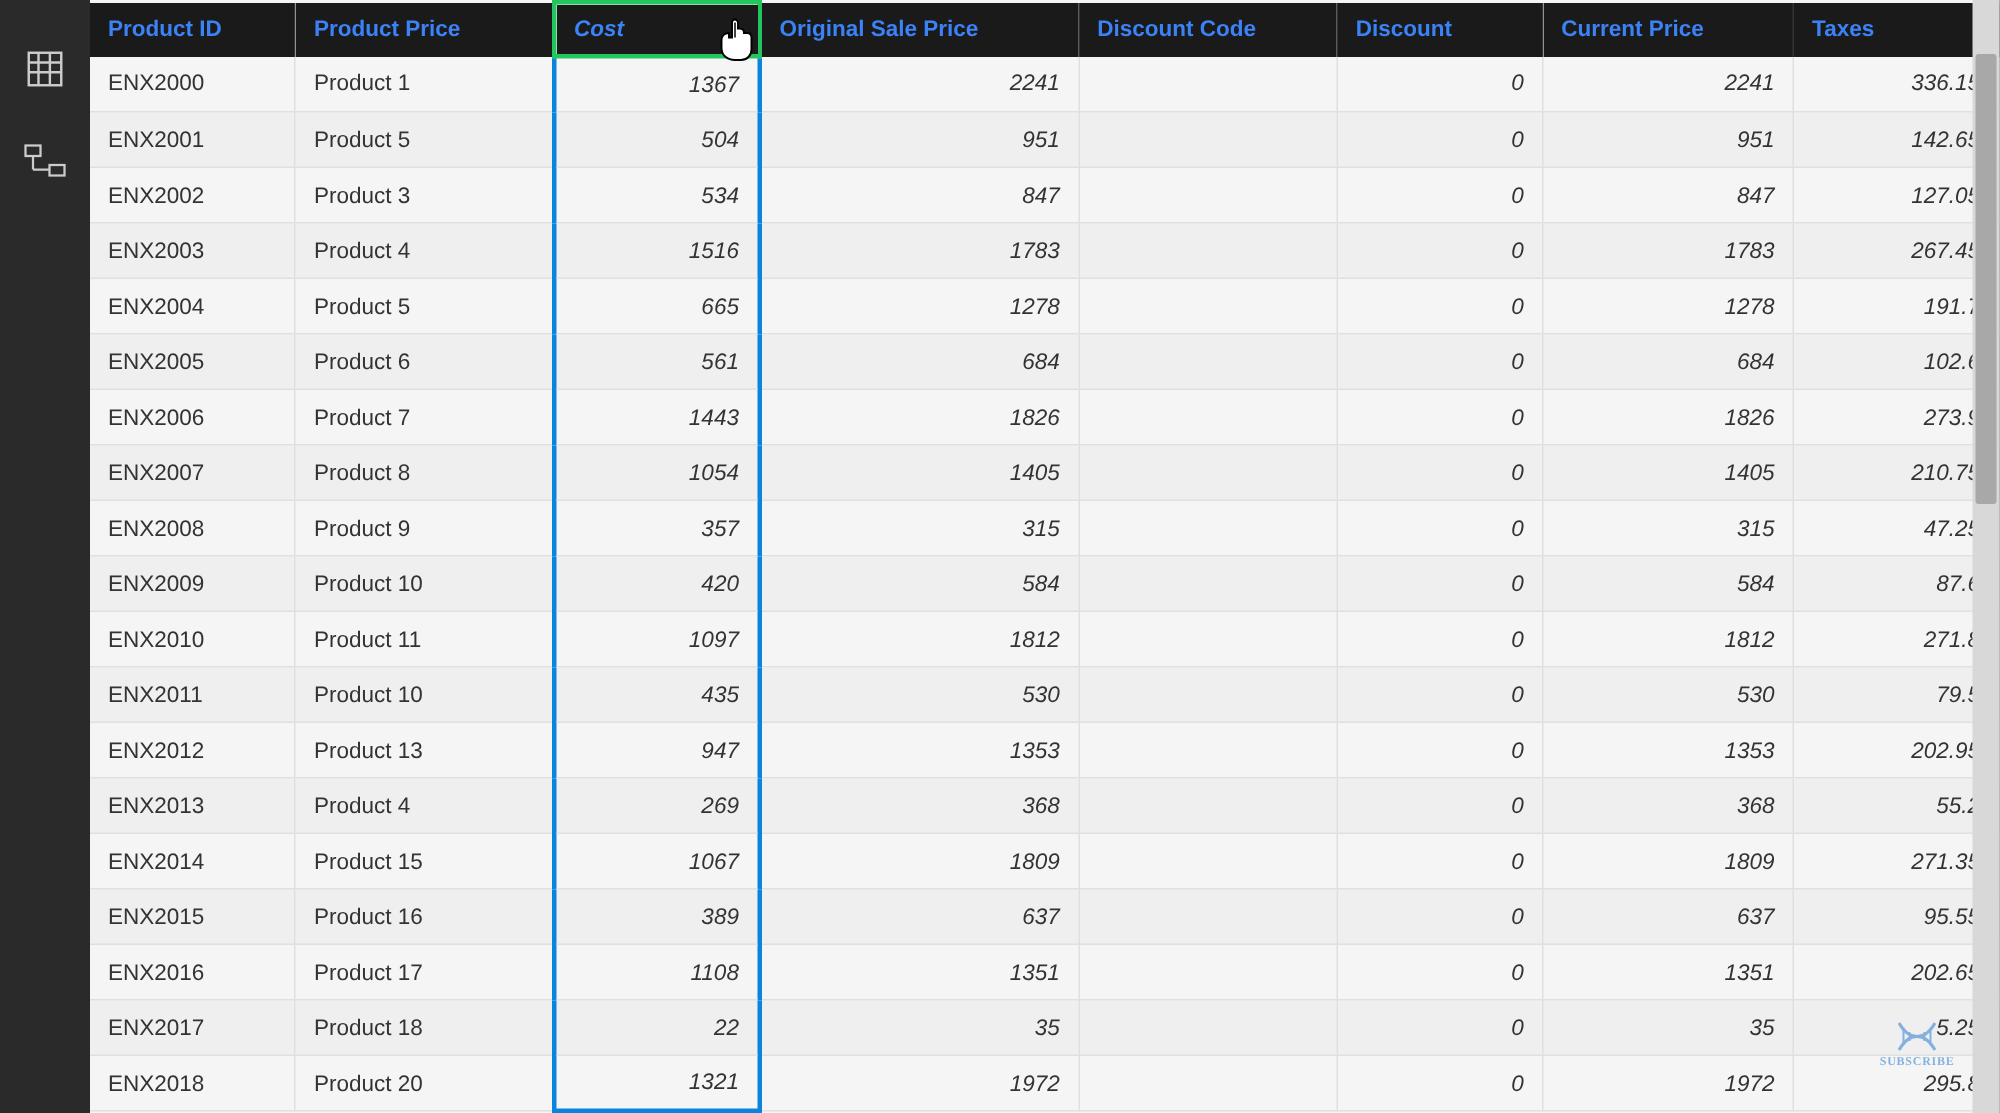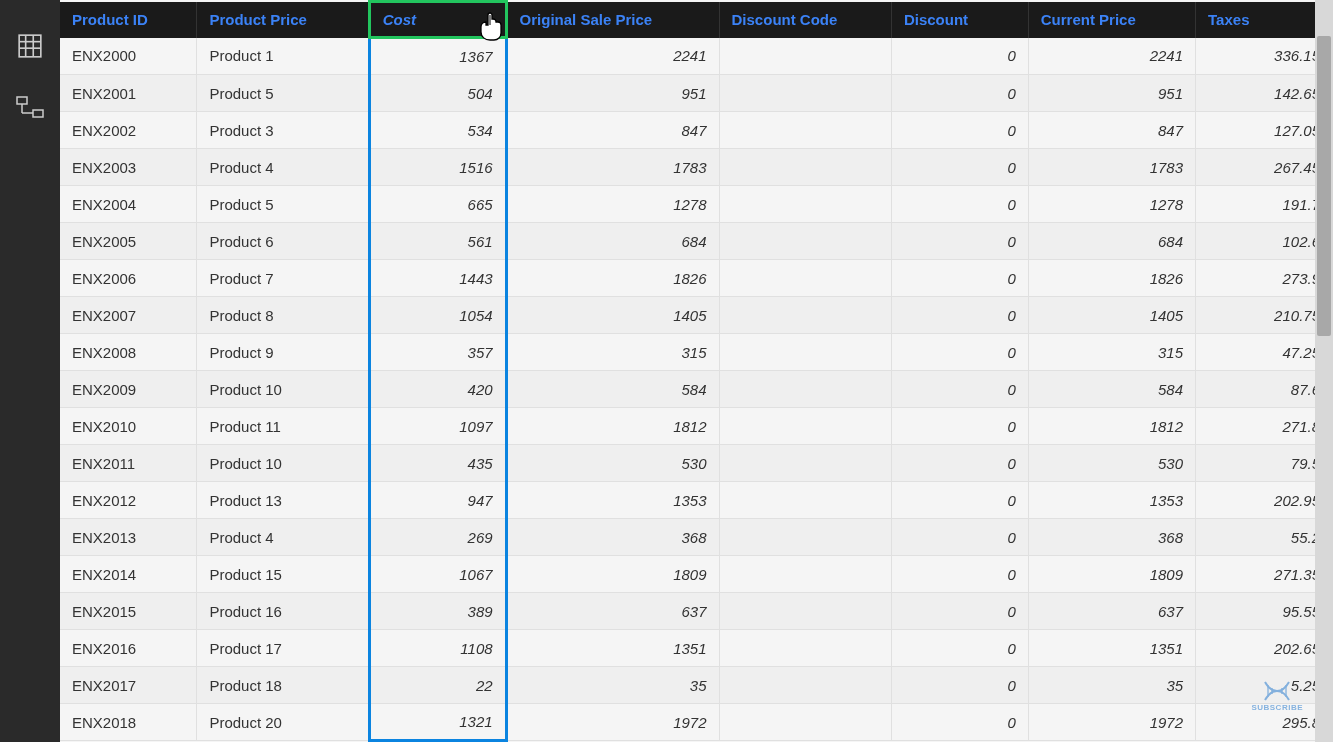--- a/index.html
+++ b/index.html
@@ -133,20 +133,21 @@
       z-index: 200;
       text-align: center;
       opacity: 0.65;
     }
     .subscribe-badge svg { display: block; margin: 0 auto; }
     .subscribe-text {
       font-size: 8px;
       color: #4a8fd4;
       font-weight: bold;
       letter-spacing: 0.5px;
+      font-family: Liberation Serif, serif;
     }
   </style>
 </head>
 <body>
 
 <div class="sidebar">
   <div class="sidebar-icon">
     <svg width="26" height="26" viewBox="0 0 24 24">
       <rect x="2" y="2" width="20" height="20" fill="none" stroke="#ccc" stroke-width="1.5"></rect>
       <line x1="2" y1="8" x2="22" y2="8" stroke="#ccc" stroke-width="1.5"></line>

